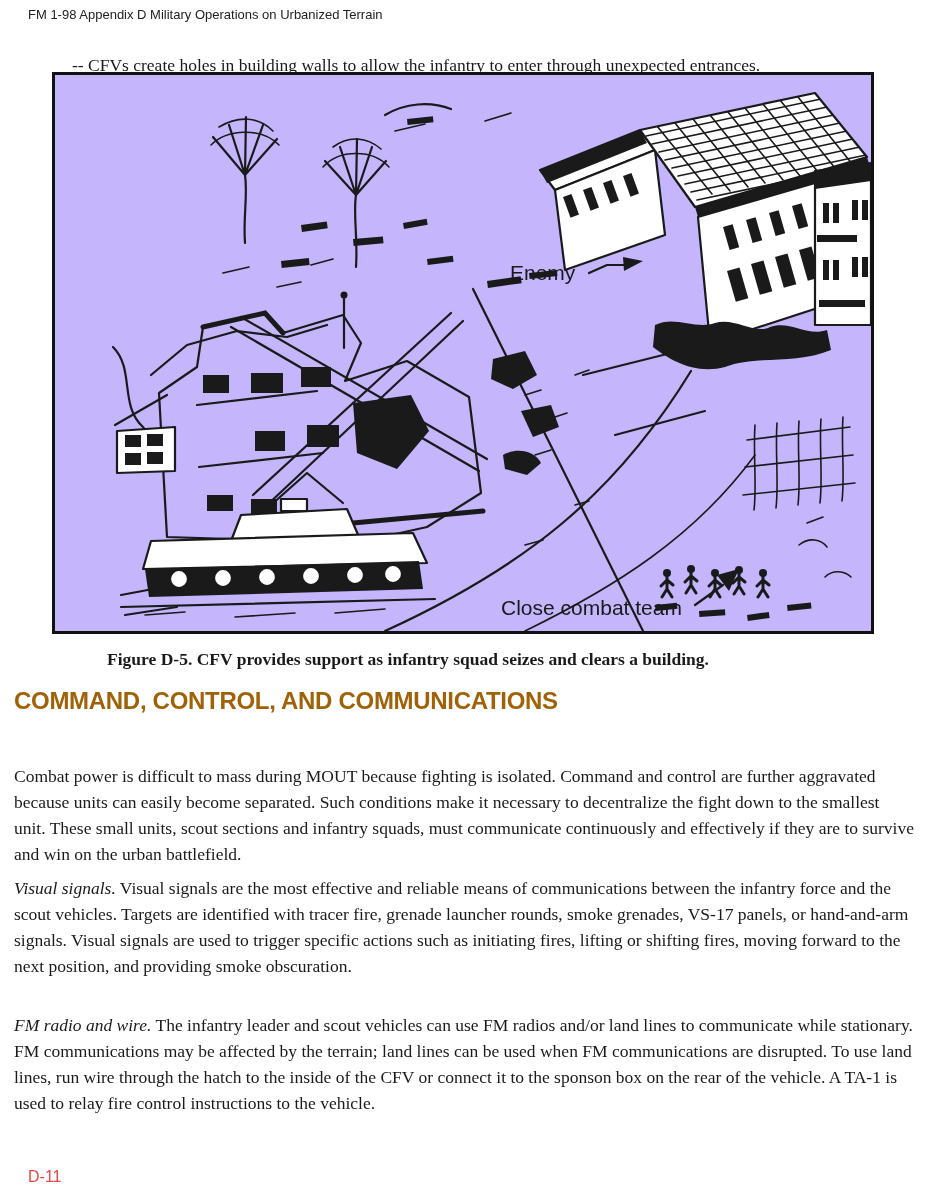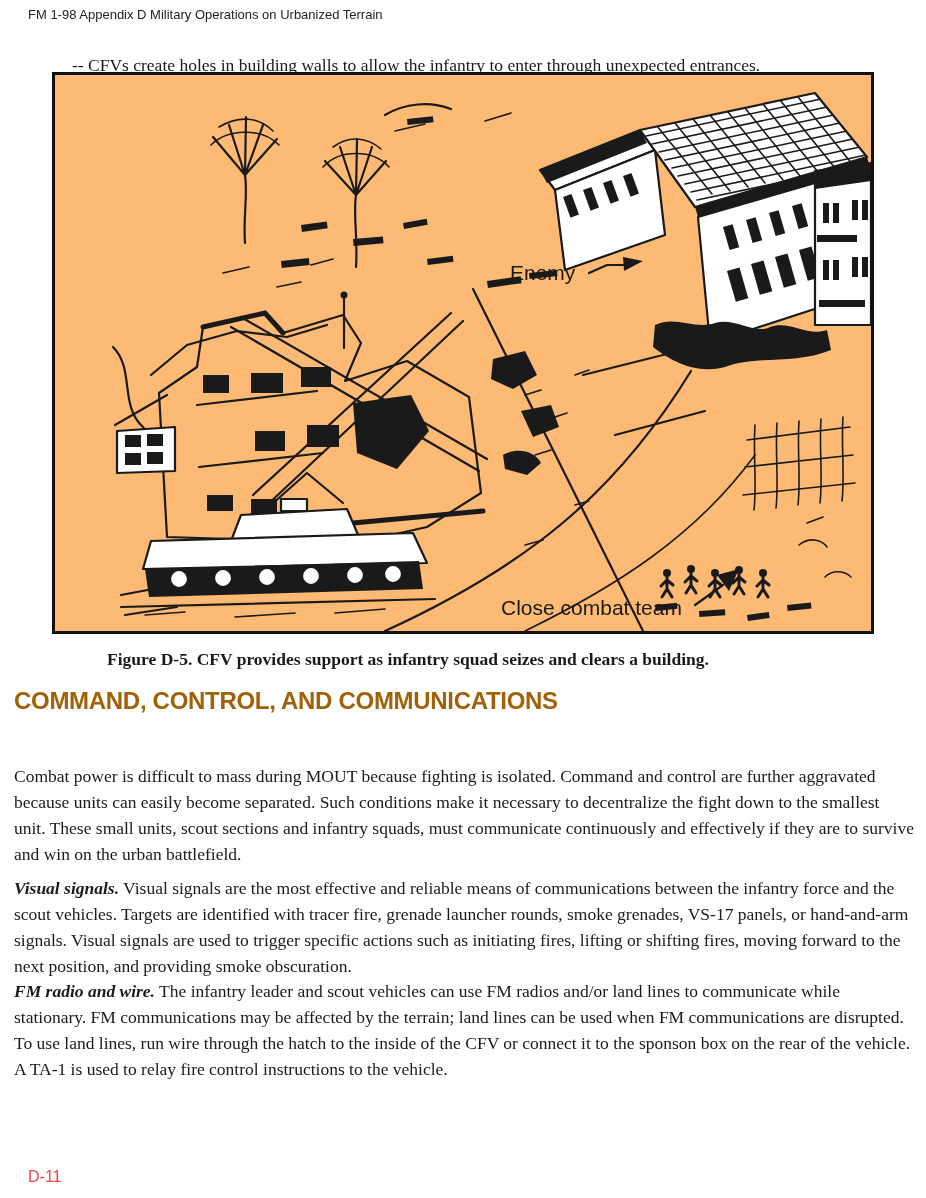--- a/index.html
+++ b/index.html
@@ -15,41 +15,41 @@
     font-size:13px;color:#222;
   }
   .intro-line{
     position:absolute;top:31px;left:72px;width:840px;
     font-size:17.5px;
     margin-top:24px;
   }
   .figure-frame{
     position:absolute;top:72px;left:52px;
     width:816px;height:556px;
-    border:3px solid #111;background:#fdba74;
+    border:3px solid #111;background:#c4b5fd;
   }
   .figure-frame svg{display:block;width:816px;height:556px;}
   .figure-caption{
     position:absolute;top:649px;left:0;width:816px;
     text-align:center;font-weight:bold;font-size:17.5px;
   }
   .section-heading{
     position:absolute;top:687px;left:14px;
     font-family:"Liberation Sans", sans-serif;
     font-weight:bold;font-size:24px;letter-spacing:-0.3px;
     color:#a16207;
   }
   .body-para{
     position:absolute;left:14px;width:900px;
     font-size:17.5px;line-height:26px;text-align:left;
   }
   .para-1{top:745px;}
   .para-2{top:857px;}
-  .para-3{top:960px;}
-  .para-lead{font-weight:bold;font-style:italic;}
+  .para-3{top:994px;}
+  .para-lead{font-weight:normal;font-style:italic;}
   .page-footer{
     position:absolute;top:1168px;left:28px;
     font-family:"Liberation Sans", sans-serif;
     font-size:16px;color:#ef4444;
   }
   
   .s{fill:none;stroke:#1a1a1a;stroke-width:2.2;stroke-linecap:round;stroke-linejoin:round;}
   .sthin{fill:none;stroke:#1a1a1a;stroke-width:1.6;stroke-linecap:round;}
   .sthick{fill:none;stroke:#1a1a1a;stroke-width:5;stroke-linecap:round;}
   .f{fill:#1a1a1a;stroke:none;}

